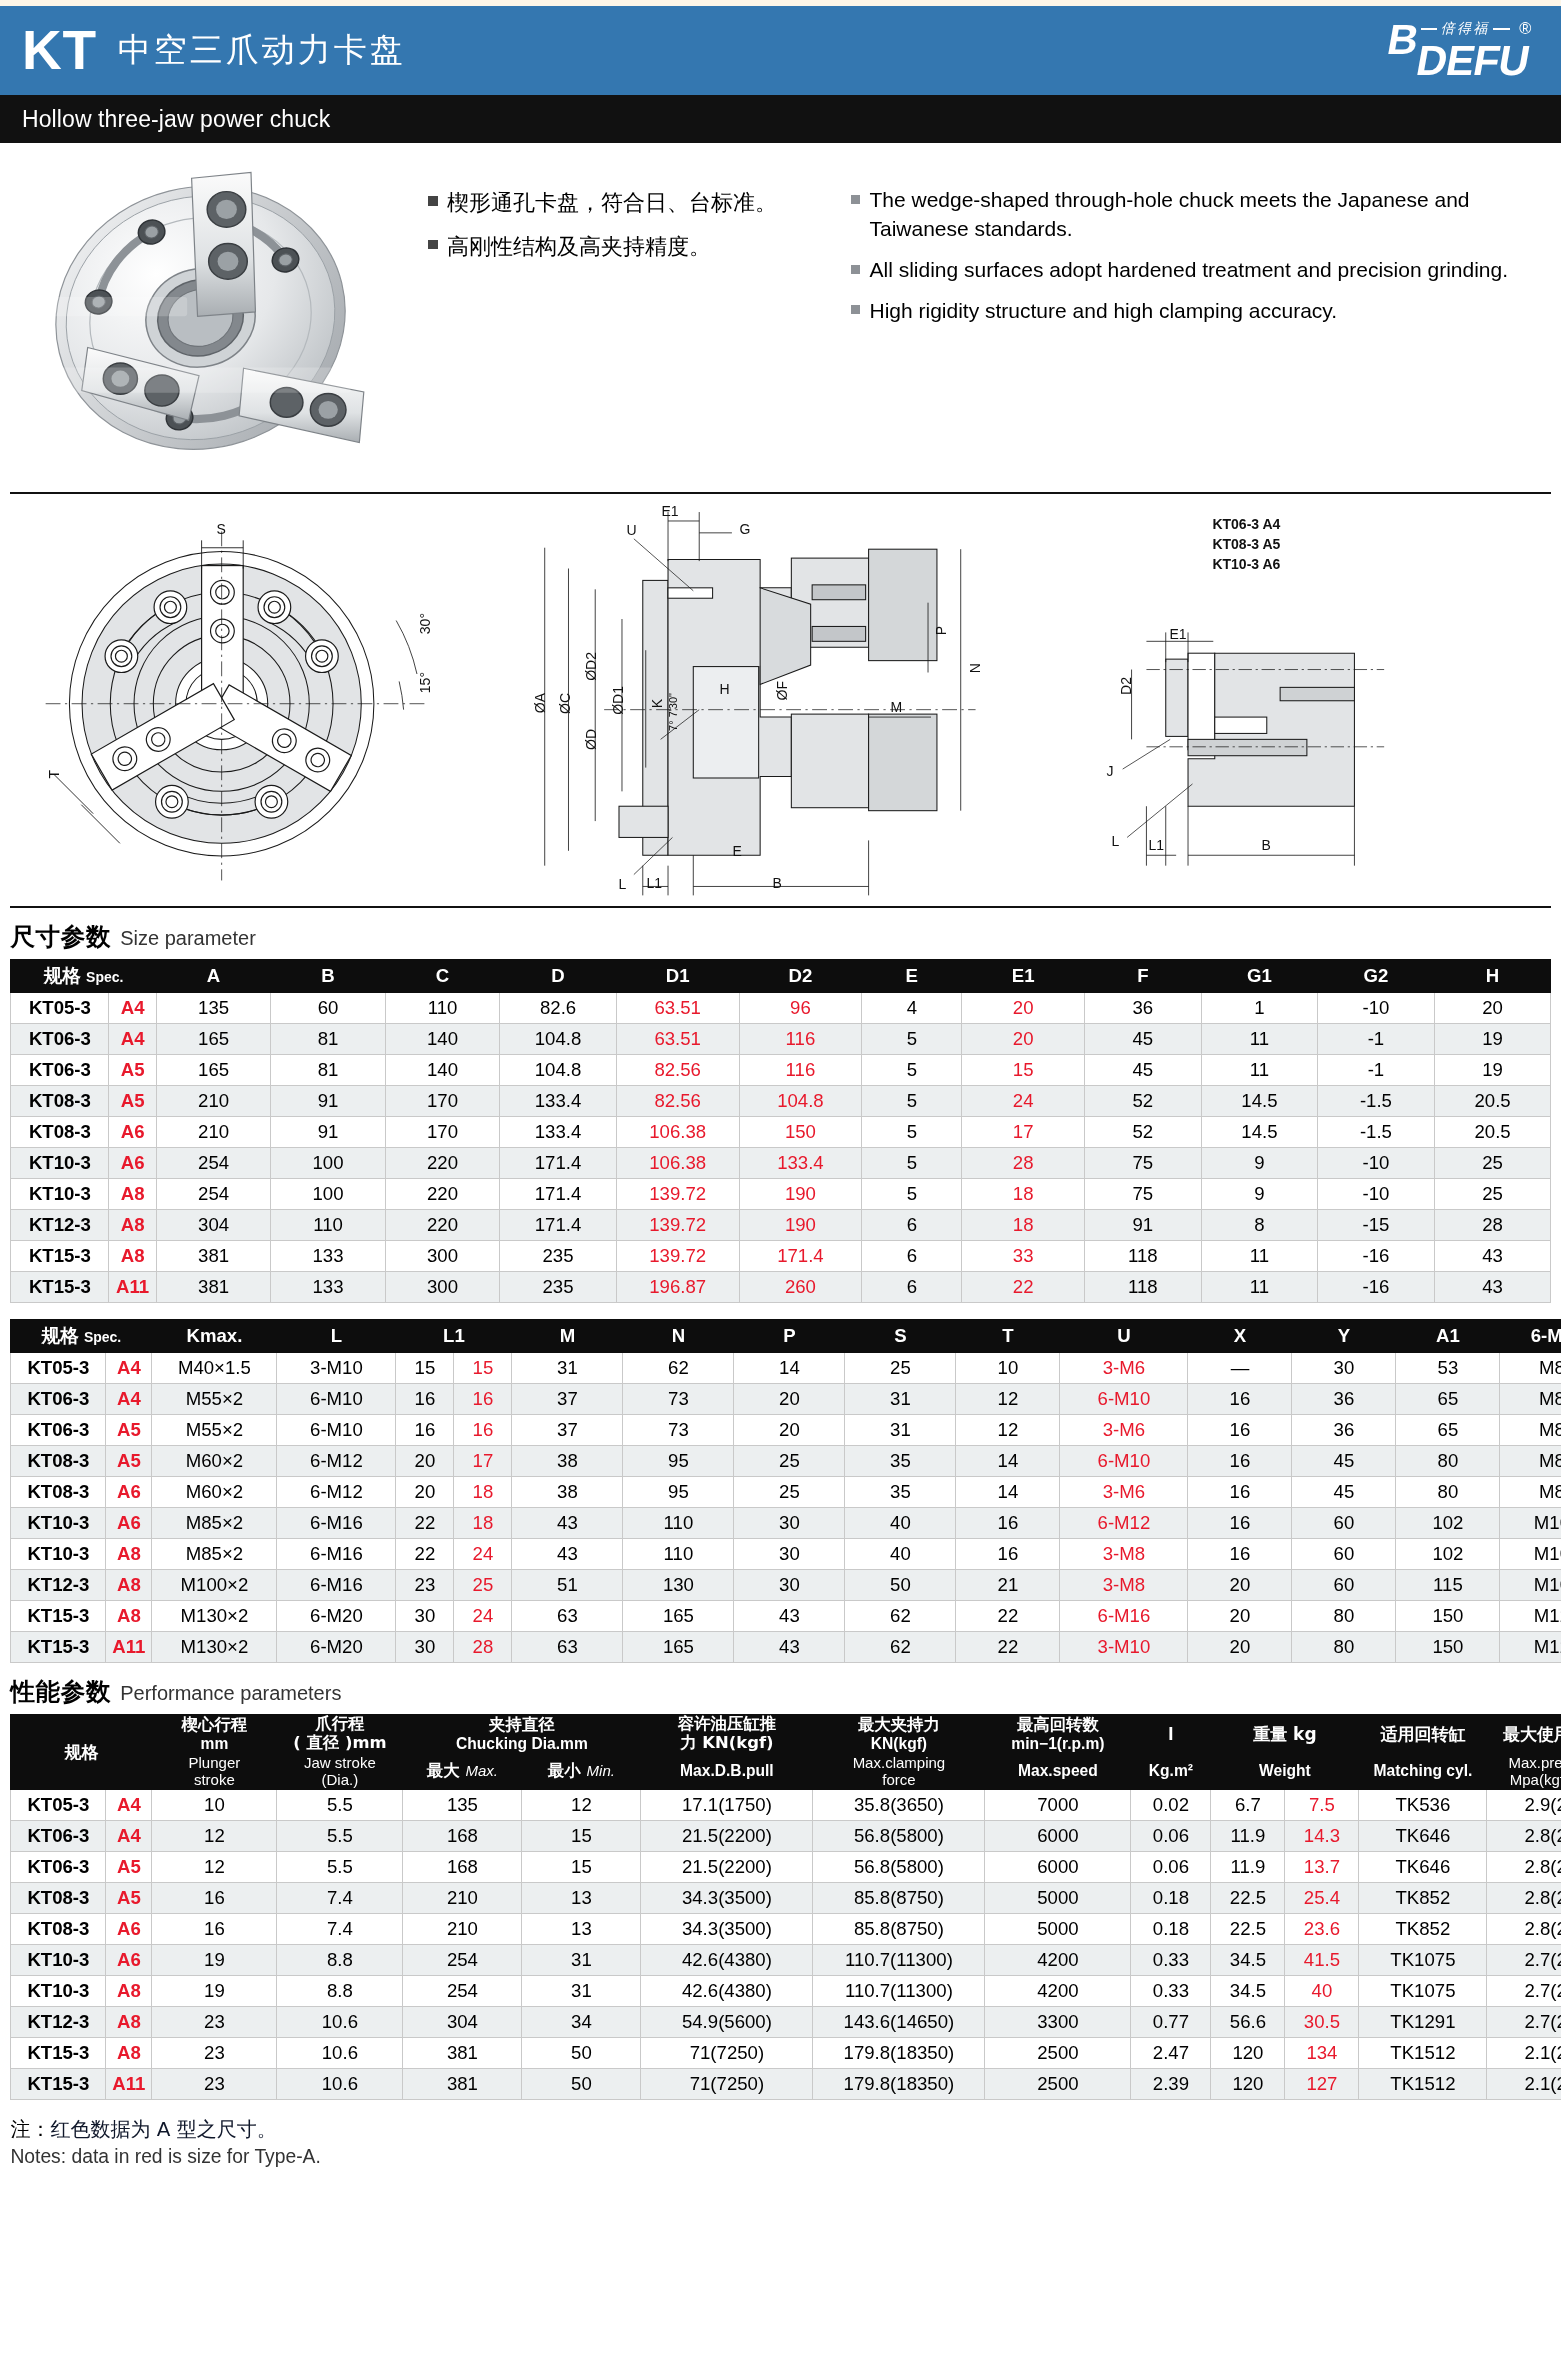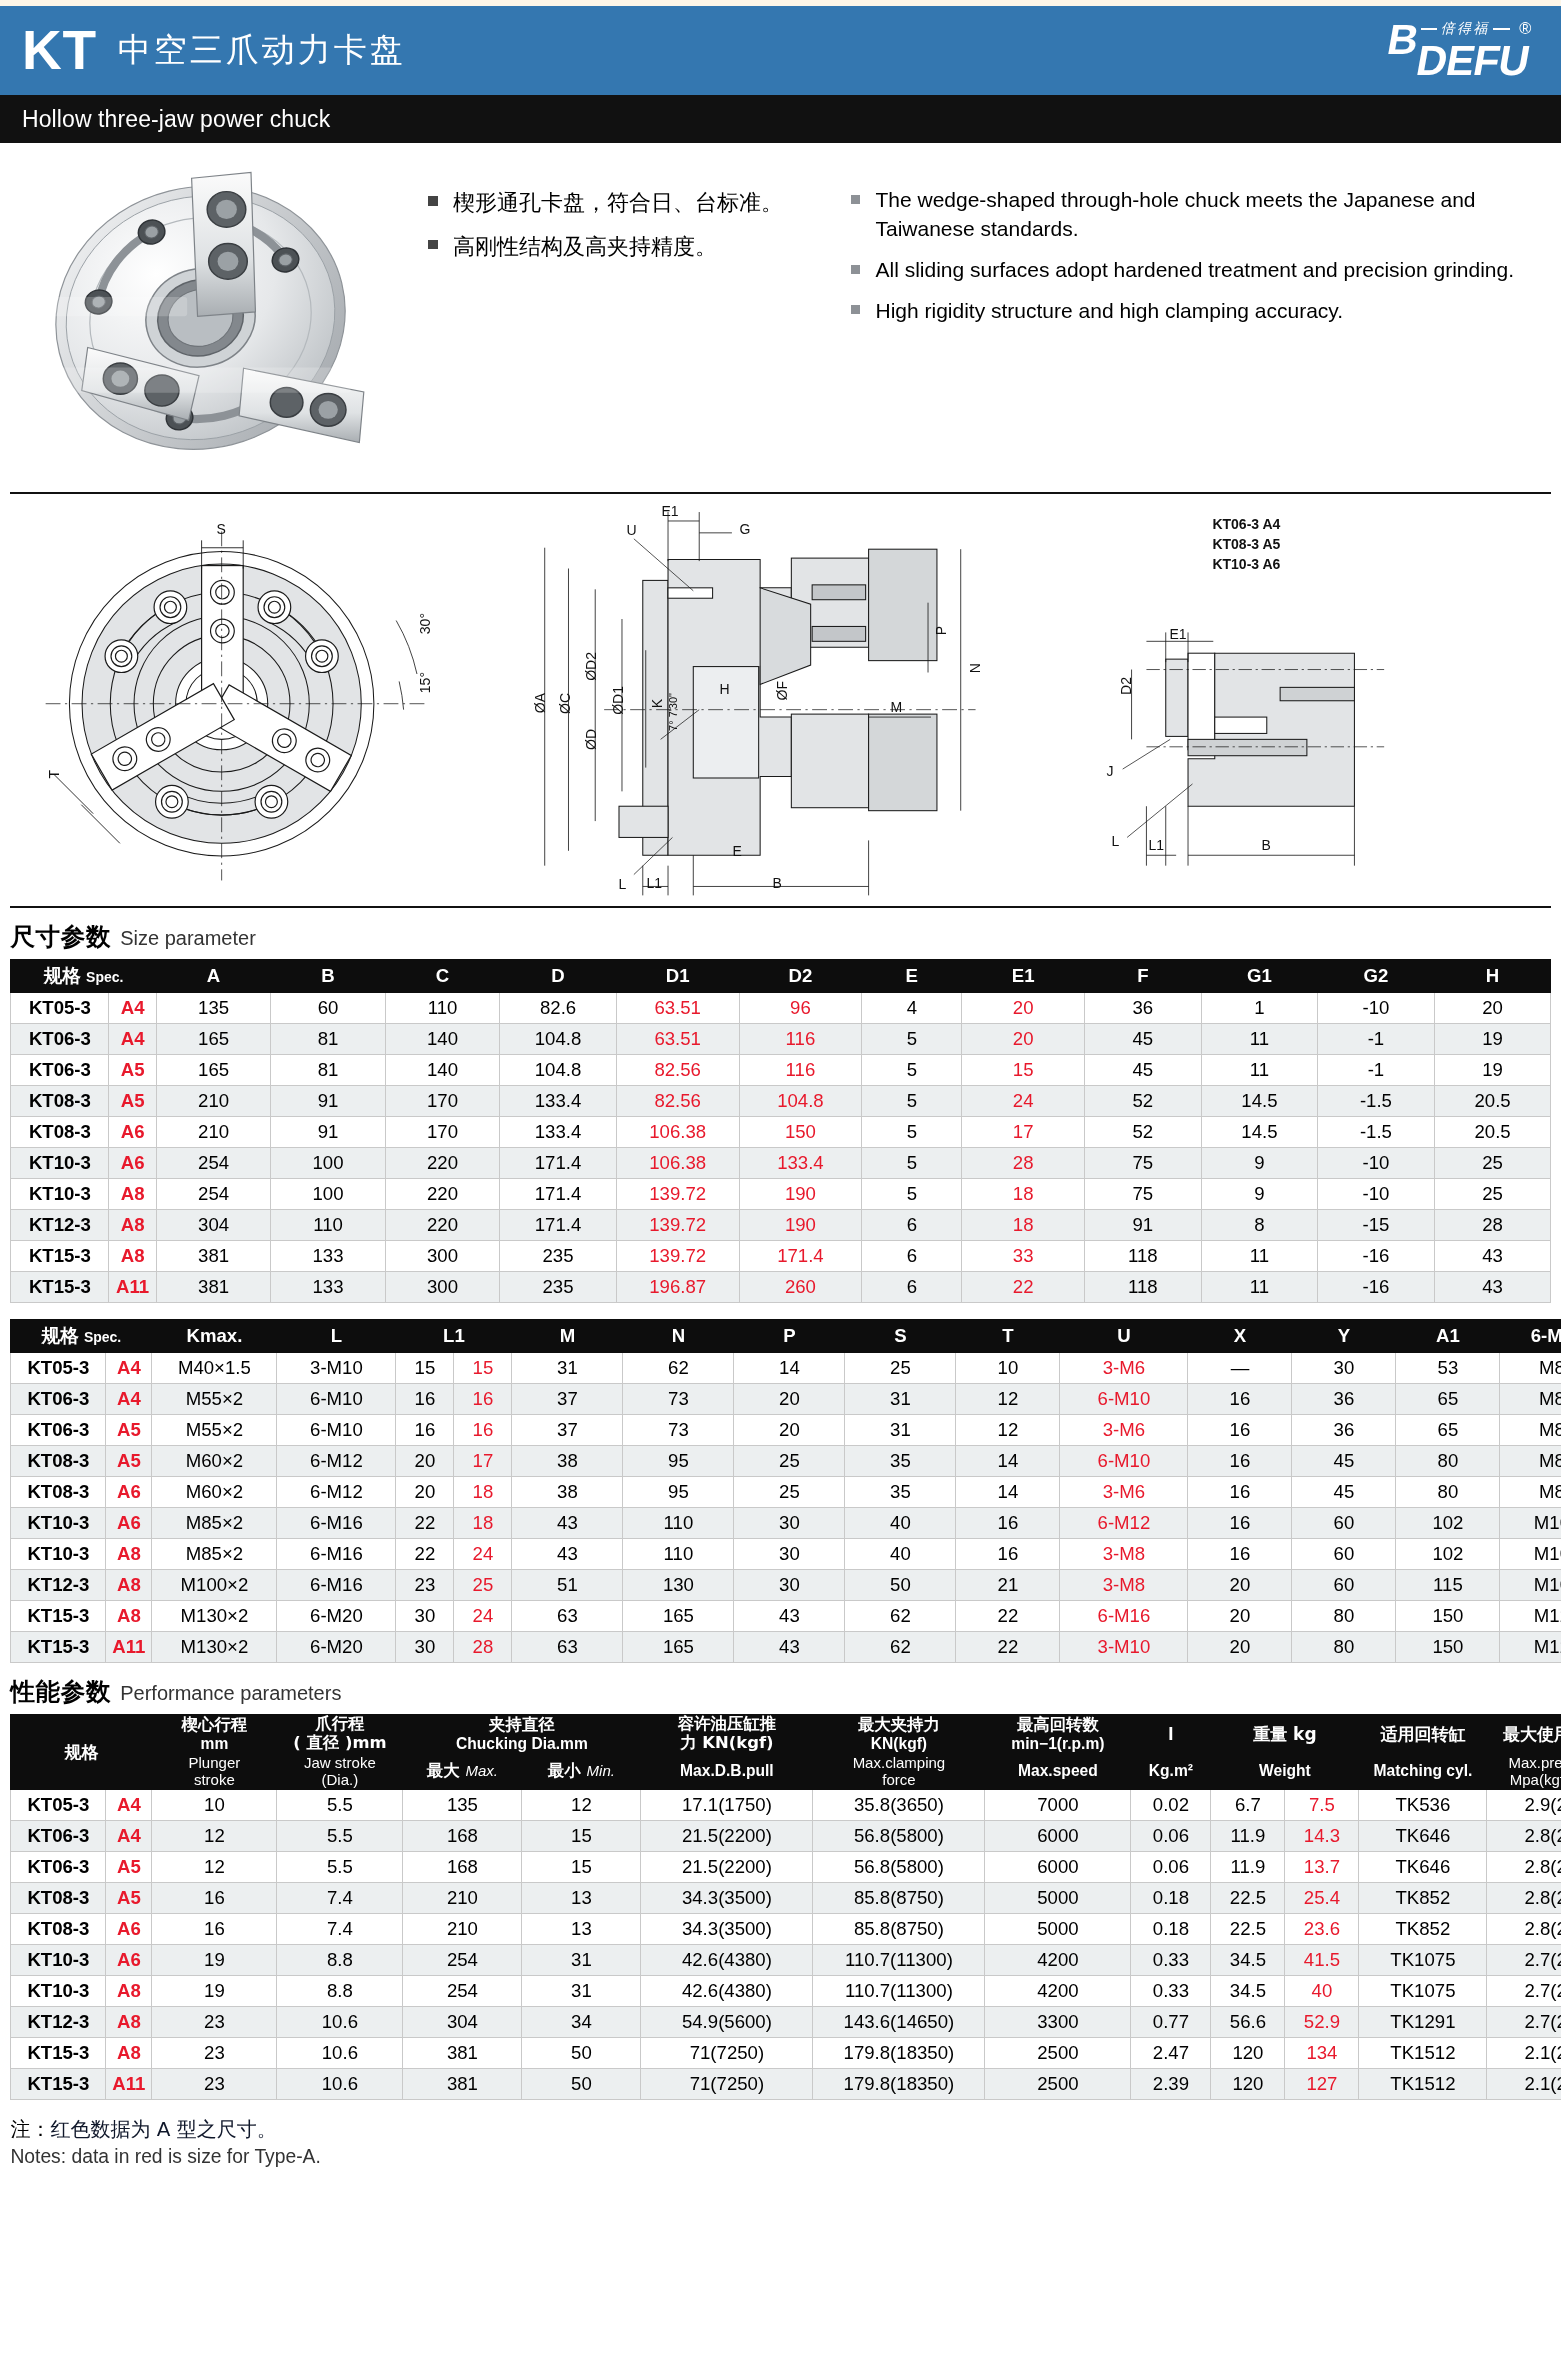--- a/index.html
+++ b/index.html
@@ -50,21 +50,21 @@
     padding-left:22px; font-size:23px; letter-spacing:0.1px;
   }
 
   
   .intro { display:flex; padding:13.4px 19.3px 4.5px 16.4px; height:349px; }
   .photo-box { width:372px; height:334px; position:relative; flex:0 0 372px; }
   .bullets-cn { flex:0 0 446px; padding:31px 0 0 40px; }
   .bullets-en { flex:1; padding:30px 15px 0 16.4px; }
   .bl { display:flex; margin-bottom:12px; }
   .bl .sq { width:9.7px; height:9.7px; background:#444; margin-top:9px; flex:0 0 9.7px; }
-  .bl .tx { margin-left:15px; font-size:22px; line-height:1.42; font-family:"DejaVu Sans", sans-serif; }
+  .bl .tx { margin-left:9px; font-size:22px; line-height:1.42; font-family:"DejaVu Sans", sans-serif; }
   .bl-en .sq { background:#8d9196; width:9px; height:9px; margin-top:8.2px; }
   .bl-en .tx { font-size:21px; line-height:1.38; font-family:"Liberation Sans", sans-serif; }
 
   
   .drawings {
     border-top:2.2px solid #111; border-bottom:2.2px solid #111;
     height:416px; position:relative; margin:0 10.4px;
     display:flex;
   }
   .dwg { position:relative; }
@@ -1135,21 +1135,21 @@
           <td class="atype">A8</td>
           <td>23</td>
           <td>10.6</td>
           <td>304</td>
           <td>34</td>
           <td>54.9(5600)</td>
           <td>143.6(14650)</td>
           <td>3300</td>
           <td>0.77</td>
           <td>56.6</td>
-          <td class="red">52.9</td>
+          <td class="red">30.5</td>
           <td>TK1291</td>
           <td>2.7(27)</td>
         </tr>
         <tr>
           <td class="model">KT15-3</td>
           <td class="atype">A8</td>
           <td>23</td>
           <td>10.6</td>
           <td>381</td>
           <td>50</td>

